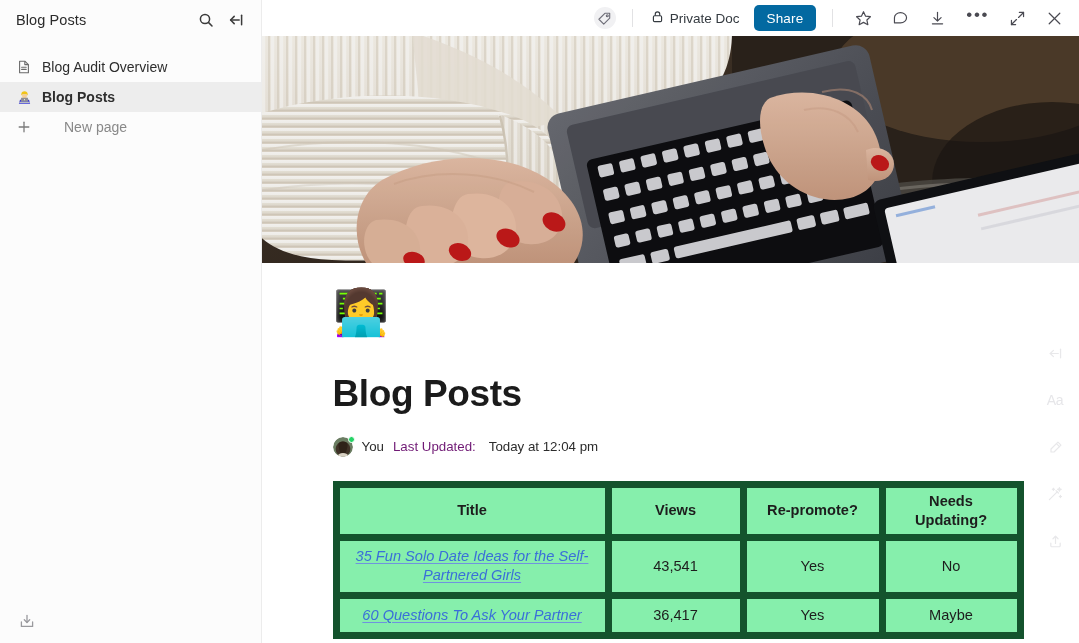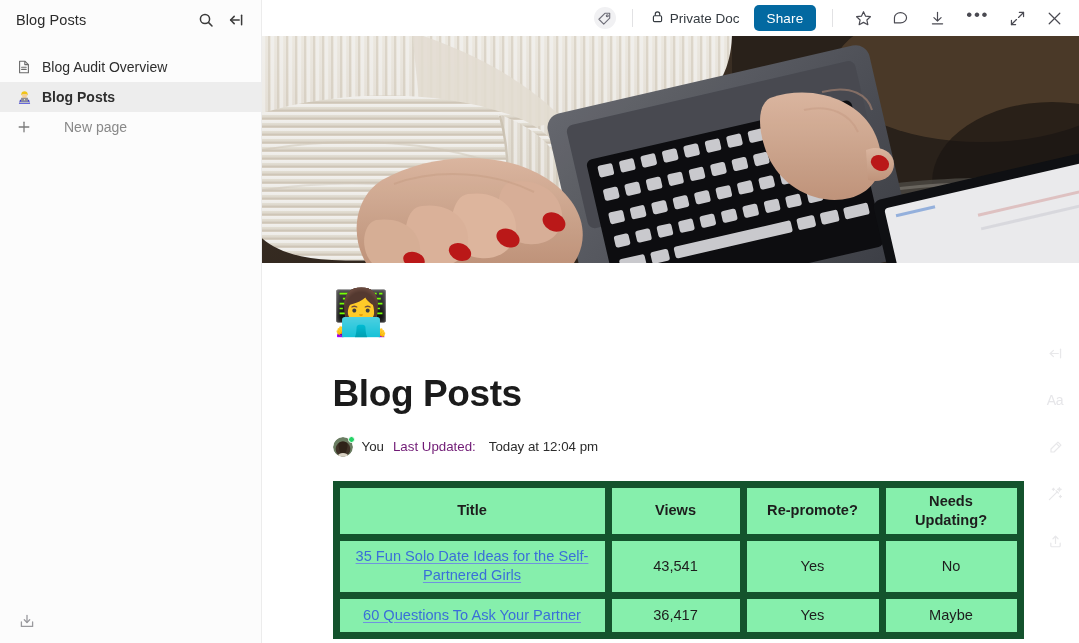--- a/index.html
+++ b/index.html
@@ -255,21 +255,21 @@
     font-size: 14.6px;
     color: #1d1d1d;
     background: #86efac;
     line-height: 1.32;
   }
   #blog-table th {
     font-weight: 700;
     height: 29px;
     padding: 4px 8px;
   }
-  #blog-table td.title-cell { padding: 6px 13px; }
+  #blog-table td.title-cell { padding: 6px 13px; font-style: italic; }
   .col-title { width: 272px; }
   .col-views { width: 135px; }
   .col-repromote { width: 139px; }
   .col-needs { width: 138px; }
   .post-link {
     color: #3a6fd8;
     text-decoration: underline;
     text-decoration-color: #6f93de;
     text-underline-offset: 2px;
     cursor: pointer;

